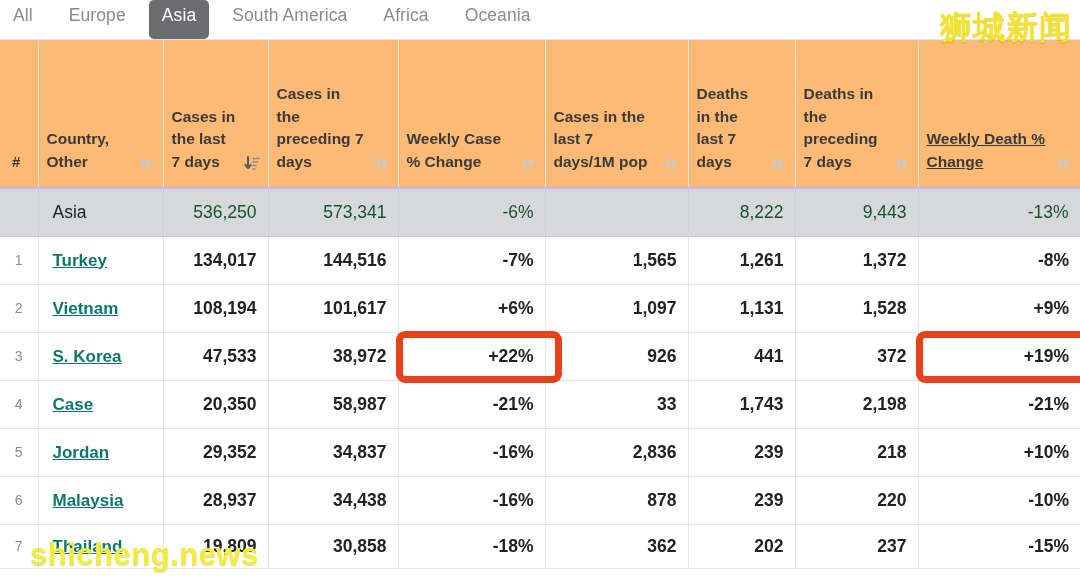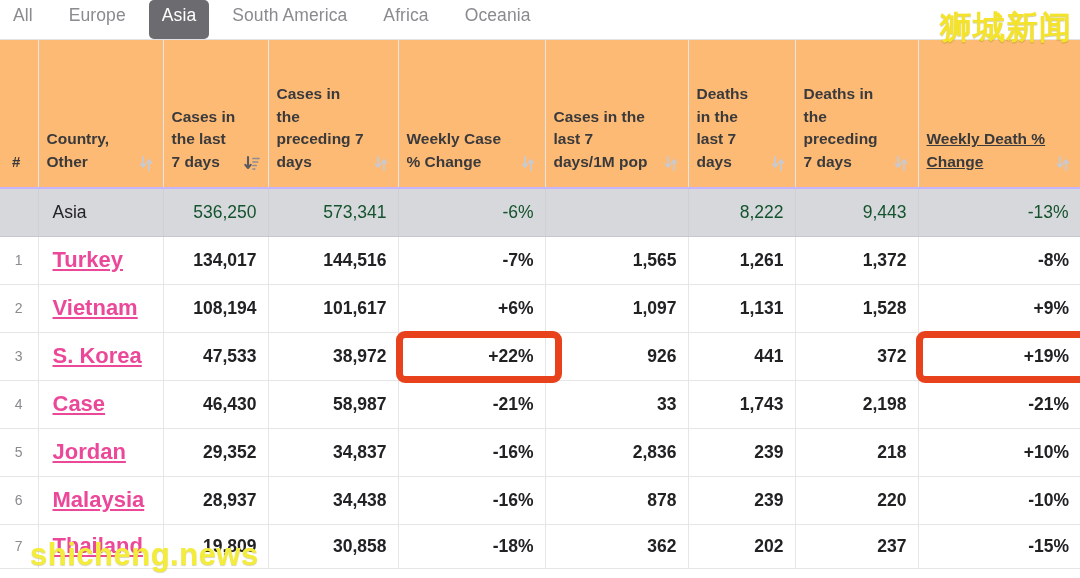--- a/index.html
+++ b/index.html
@@ -134,24 +134,24 @@
     font-size: 14px;
     font-weight: normal;
     color: #8a8a8f;
     padding: 0 4px;
   }
   tbody td.country {
     text-align: left;
     padding-left: 14px;
   }
   tbody td.country a {
-    color: #ec4899;
+    color: #0f766e;
     text-decoration: underline;
     font-weight: bold;
-    font-size: 22px;
+    font-size: 17px;
     text-align: right;
   }
 
   tr.summary td {
     background: #d7d8dc;
     font-weight: normal;
     color: #14532d;
     border-bottom: 1px solid #c6c7cc;
     border-right: 1px solid #cfd0d4;
   }
@@ -382,21 +382,21 @@
           <td>+22%</td>
           <td>926</td>
           <td>441</td>
           <td>372</td>
           <td>+19%</td>
         </tr>
 
         <tr>
           <td class="rank">4</td>
           <td class="country"><a href="#">Case</a></td>
-          <td>46,430</td>
+          <td>20,350</td>
           <td>58,987</td>
           <td>-21%</td>
           <td>33</td>
           <td>1,743</td>
           <td>2,198</td>
           <td>-21%</td>
         </tr>
 
         <tr>
           <td class="rank">5</td>

